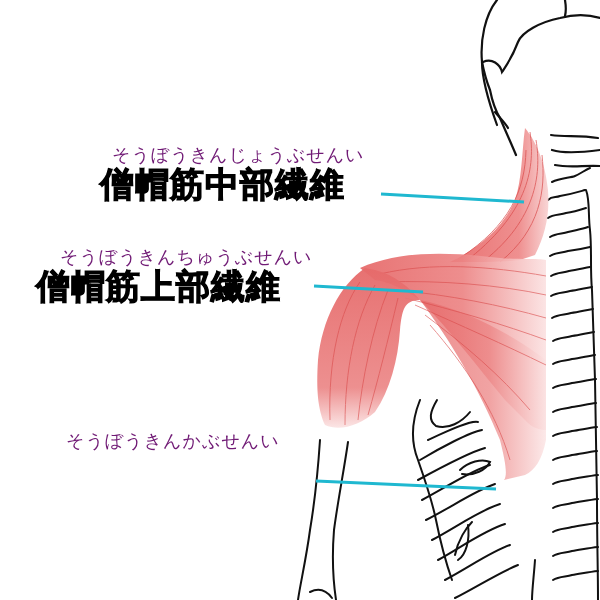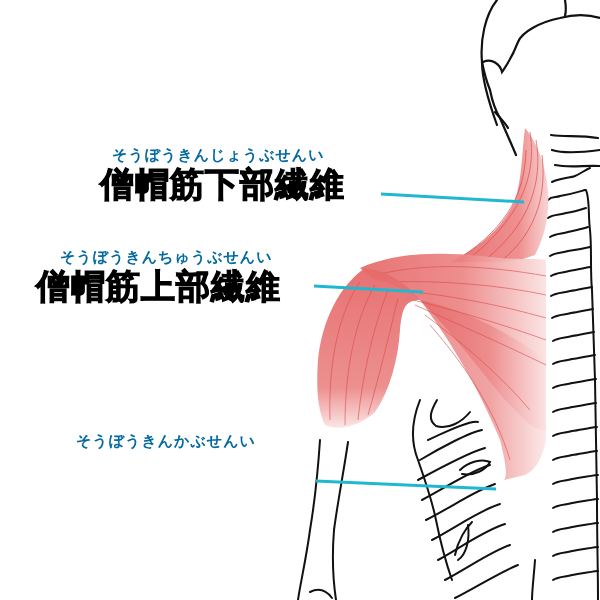--- a/index.html
+++ b/index.html
@@ -4,34 +4,34 @@
   <style>
     html, body { margin: 0; padding: 0; }
     body {
       width: 600px; height: 600px; overflow: hidden; position: relative;
       background: #ffffff;
       font-family: "DejaVu Sans", "Liberation Sans", sans-serif;
     }
     #illustration { position: absolute; left: 0; top: 0; width: 600px; height: 600px; }
     .label-group { position: absolute; }
     .furigana {
-      font-size: 15px; font-weight: bold; color: #0369a1; letter-spacing: 1px;
+      font-size: 18px; font-weight: normal; color: #701a75; letter-spacing: 1px;
       white-space: nowrap; line-height: 18px;
     }
     .kanji {
       font-size: 34px; font-weight: bold; color: #000; letter-spacing: 1px;
       white-space: nowrap; line-height: 40px;
       -webkit-text-stroke: 1.2px #000;
     }
     #label-upper { left: 100px; top: 146px; }
     #label-upper .furigana { margin-left: 12px; }
     #label-middle { left: 36px; top: 248px; }
     #label-middle .furigana { margin-left: 24px; }
     #label-lower { left: 36px; top: 432px; }
-    #label-lower .furigana { margin-left: 40px; }
+    #label-lower .furigana { margin-left: 30px; }
   </style>
 </head>
 <body>
 
 <svg id="illustration" viewBox="0 0 600 600" xmlns="http://www.w3.org/2000/svg">
   <defs>
     <linearGradient id="muscleGradUpper" x1="0" y1="0" x2="1" y2="0">
       <stop offset="0" stop-color="#e86a6a"></stop>
       <stop offset="0.7" stop-color="#ee8a8a"></stop>
       <stop offset="1" stop-color="#f8d3d3"></stop>
@@ -143,21 +143,21 @@
 
   <g stroke="#1fb8d0" stroke-width="3" stroke-linecap="butt">
     <line x1="381" y1="194" x2="524" y2="202"></line>
     <line x1="314" y1="286" x2="423" y2="292"></line>
     <line x1="316" y1="481" x2="496" y2="489"></line>
   </g>
 </svg>
 
 <div class="label-group" id="label-upper">
   <div class="furigana">そうぼうきんじょうぶせんい</div>
-  <div class="kanji">僧帽筋下部繊維</div>
+  <div class="kanji">僧帽筋中部繊維</div>
 </div>
 
 <div class="label-group" id="label-middle">
   <div class="furigana">そうぼうきんちゅうぶせんい</div>
   <div class="kanji">僧帽筋上部繊維</div>
 </div>
 
 <div class="label-group" id="label-lower">
   <div class="furigana">そうぼうきんかぶせんい</div>
 </div>

